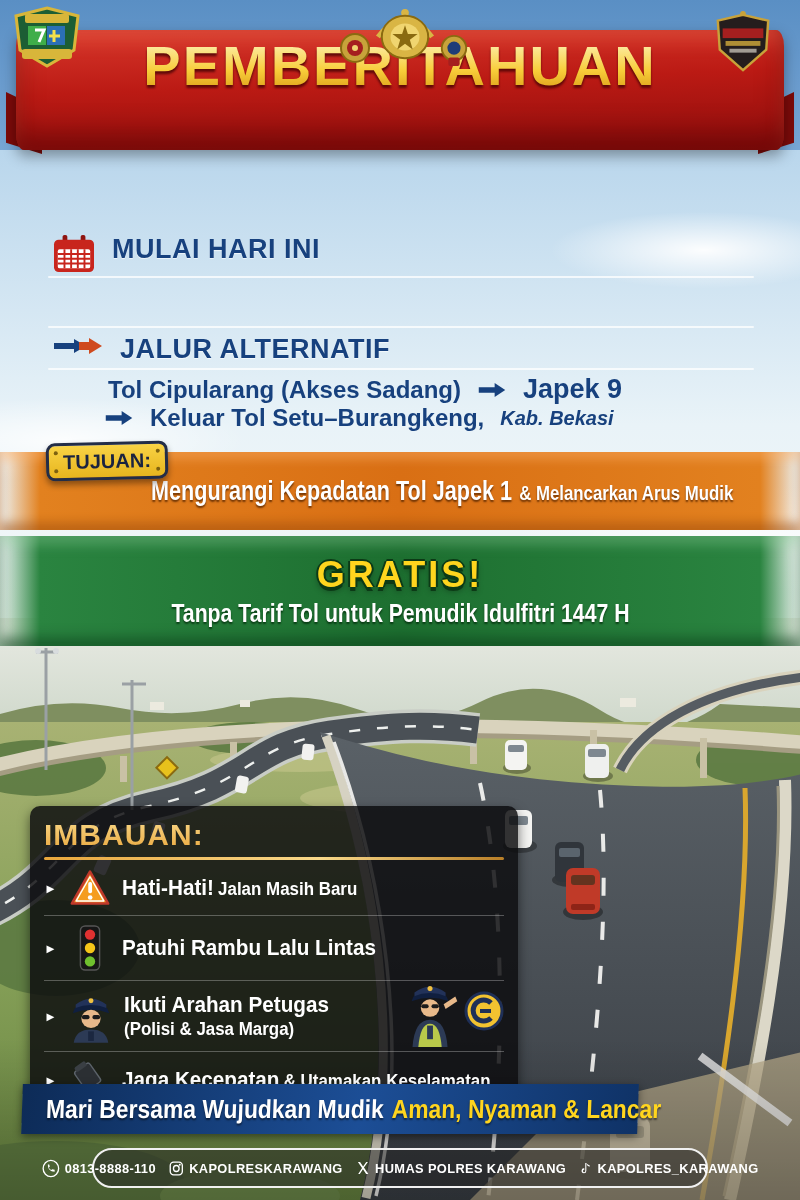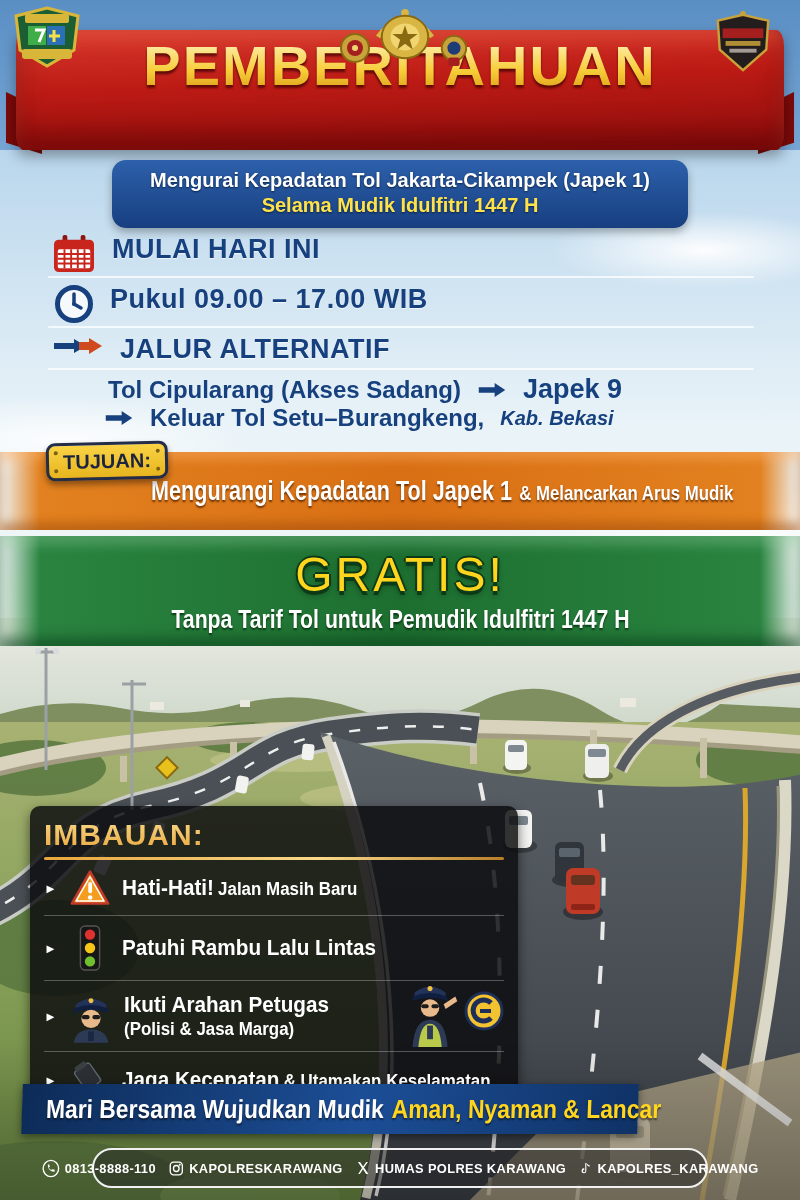--- a/index.html
+++ b/index.html
@@ -76,21 +76,21 @@
   .band-text{position:relative;display:flex;align-items:baseline;gap:9px;white-space:nowrap;
     transform:scaleX(.8);transform-origin:55% 50%}
   .band-orange .t1{font-size:27px;font-weight:bold;color:#fff;text-shadow:0 2px 2px rgba(90,40,0,.85)}
   .band-orange .t2{font-size:21px;font-weight:bold;color:#fff;text-shadow:0 2px 2px rgba(90,40,0,.85)}
   .band-orange .band-text{margin-left:70px}
 
   
   .band-green{top:536px;height:110px;flex-direction:column;justify-content:flex-start}
   .band-green .bg{background:linear-gradient(90deg,rgba(31,122,53,0),#2a8440 5%,#1d6f30 50%,#2a8440 95%,rgba(31,122,53,0));
     box-shadow:inset 0 9px 12px rgba(150,210,160,.35), inset 0 -9px 12px rgba(10,60,25,.5)}
-  .gratis{position:relative;margin-top:11px;font-size:48px;font-weight:normal;letter-spacing:3px;color:#ffd51e;
+  .gratis{position:relative;margin-top:18px;font-size:36px;font-weight:bold;letter-spacing:3px;color:#ffd51e;
     text-shadow:2px 0 0 #0c3a16,-2px 0 0 #0c3a16,0 -2px 0 #0c3a16,0 4px 0 #0c3a16,0 4px 6px rgba(0,0,0,.4)}
   .gratis-sub{position:relative;font-size:25px;font-weight:bold;color:#fff;margin-top:3px;white-space:nowrap;
     transform:scaleX(.85);text-shadow:0 2px 2px rgba(0,40,10,.75)}
 
   
   .imbauan{position:absolute;left:30px;top:806px;width:488px;z-index:6;box-sizing:border-box;
     background:rgba(12,12,14,.84);border-radius:10px;padding:12px 14px 10px;
     box-shadow:0 5px 12px rgba(0,0,0,.55)}
   .imb-title{font-size:30px;font-weight:bold;letter-spacing:1px;
     background:linear-gradient(#f9d98a,#e9a63c);-webkit-background-clip:text;background-clip:text;color:transparent}
@@ -295,48 +295,36 @@
       <rect x="18" y="41" width="28" height="4" fill="#d8d3c8" opacity=".7"></rect>
     </svg>
   </div>
 
   <div class="fold fold-l"></div>
   <div class="fold fold-r"></div>
   <div class="ribbon">
     <div class="ribbon-title">PEMBERITAHUAN</div>
   </div>
 
-  <div class="bluebar">
-    <div class="bluebar-l1">Mengurai Kepadatan Tol Jakarta-Cikampek (Japek 1)</div>
-    <div class="bluebar-l2">Selama Mudik Idulfitri 1447 H</div>
-  </div>
 
   <div class="irow" style="top:234px">
     <svg width="44" height="40" viewBox="0 0 46 42">
       <rect x="11" y="1" width="5" height="9" rx="2" fill="#8f1410"></rect>
       <rect x="30" y="1" width="5" height="9" rx="2" fill="#8f1410"></rect>
       <rect x="2" y="6" width="42" height="34" rx="5" fill="#c8251d"></rect>
       <rect x="6" y="16" width="34" height="20" rx="2" fill="#fff"></rect>
       <g stroke="#c8251d" stroke-width="2">
         <path d="M6 21 H40 M6 26 H40 M6 31 H40"></path>
         <path d="M13 16 V36 M20 16 V36 M27 16 V36 M34 16 V36"></path>
       </g>
     </svg>
     <span class="txt">MULAI HARI INI</span>
   </div>
   <div class="hr" style="top:276px"></div>
 
-  <div class="irow" style="top:284px">
-    <svg width="40" height="40" viewBox="0 0 40 40" style="margin-left:2px">
-      <circle cx="20" cy="20" r="16.5" fill="#f6f9fc" stroke="#17417e" stroke-width="5"></circle>
-      <path d="M20 10 V20 L27 24" stroke="#17417e" stroke-width="3.5" fill="none" stroke-linecap="round"></path>
-      <circle cx="20" cy="20" r="2" fill="#17417e"></circle>
-    </svg>
-    <span class="txt">Pukul 09.00 – 17.00 WIB</span>
-  </div>
   <div class="hr" style="top:326px"></div>
 
   <div class="irow" style="top:334px">
     <svg width="52" height="24" viewBox="0 0 52 22">
       <path d="M2 8 H22 V4 L34 11 L22 18 V14 H2 Z" fill="#17417e"></path>
       <path d="M27 7 H37 V3 L50 11 L37 19 V15 H27 Z" fill="#cf4a1e"></path>
     </svg>
     <span class="txt">JALUR ALTERNATIF</span>
   </div>
   <div class="hr" style="top:368px"></div>

